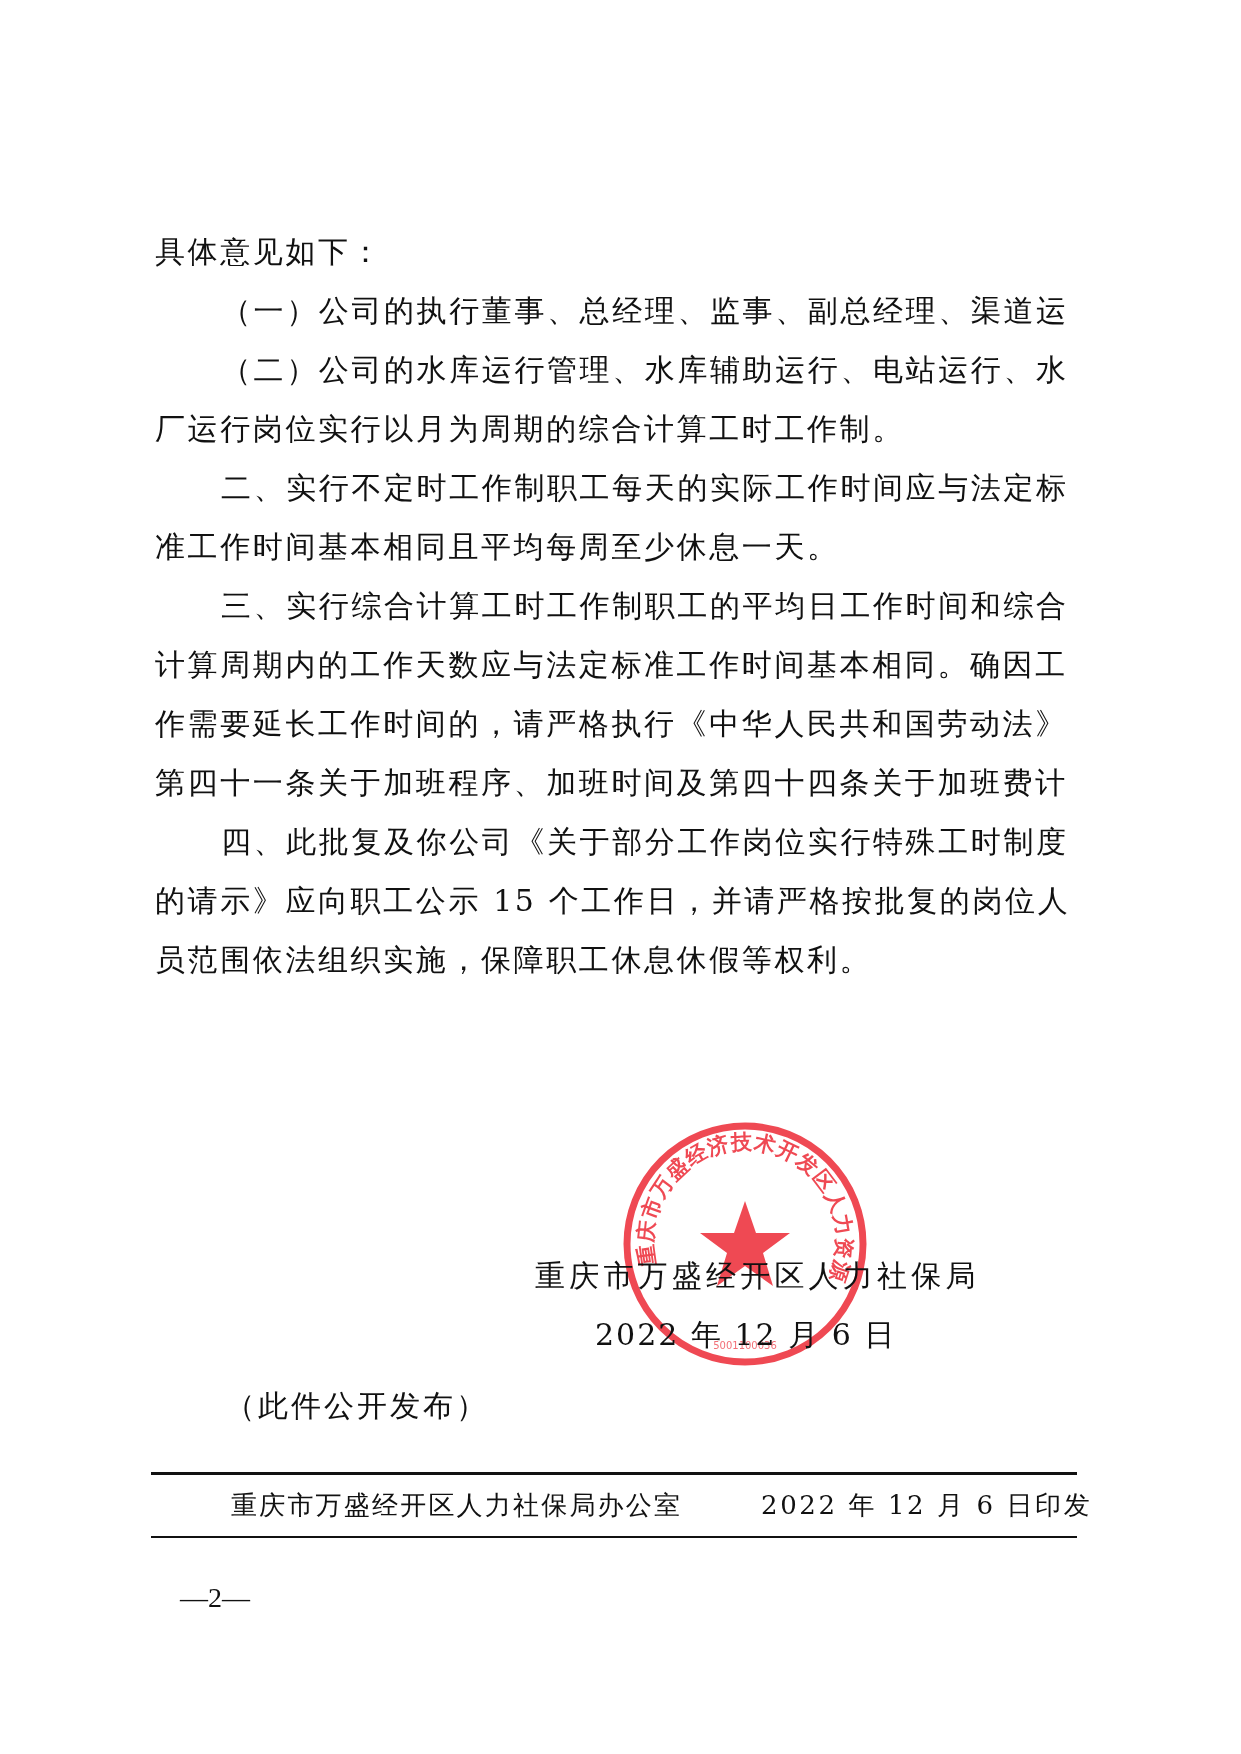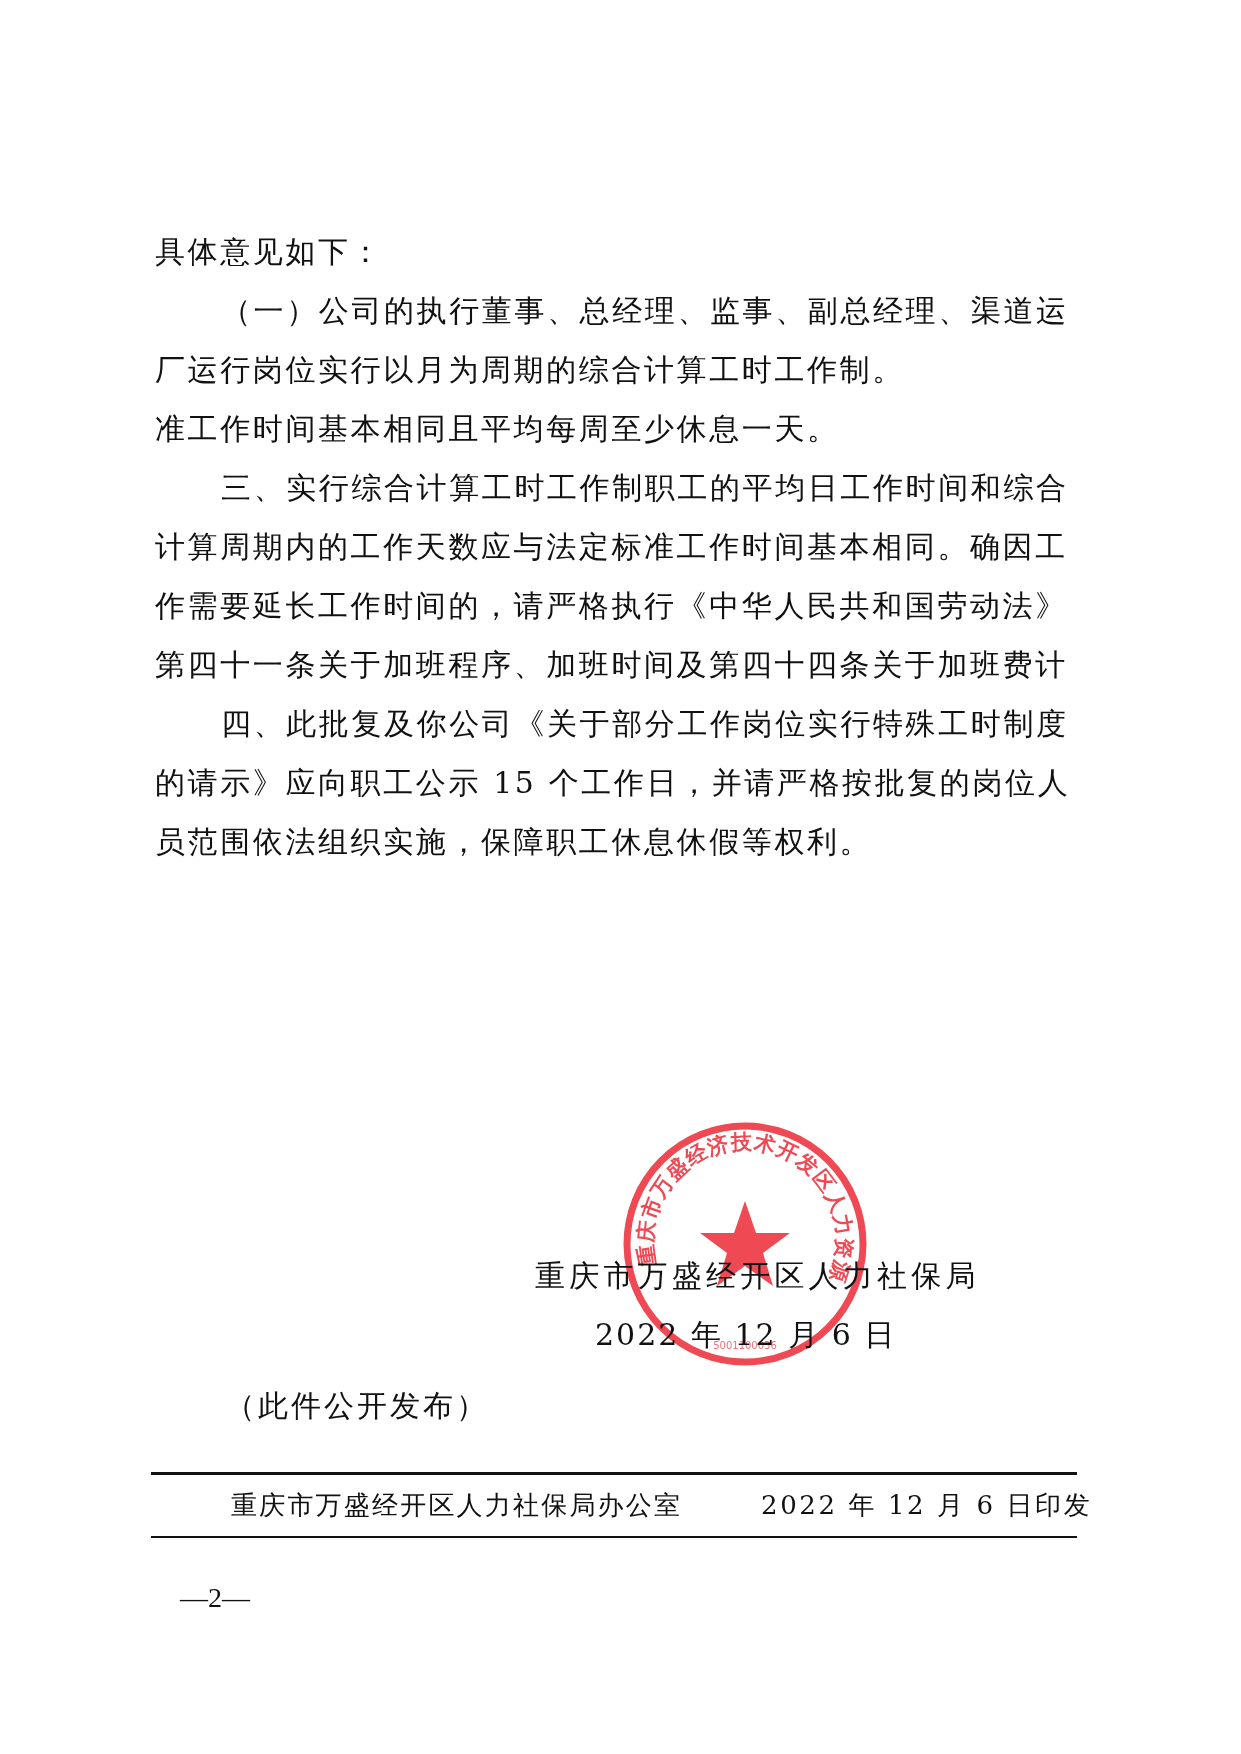--- a/index.html
+++ b/index.html
@@ -124,21 +124,23 @@
     }
   </style>
 </head>
 <body>
 
 <div class="page">
 
   <div class="body-text">
     <div class="line">具体意见如下：</div>
     <div class="line indent">（一）公司的执行董事、总经理、监事、副总经理、渠道运</div>
+    <div class="line indent">（二）公司的水库运行管理、水库辅助运行、电站运行、水</div>
     <div class="line">厂运行岗位实行以月为周期的综合计算工时工作制。</div>
+    <div class="line indent">二、实行不定时工作制职工每天的实际工作时间应与法定标</div>
     <div class="line">准工作时间基本相同且平均每周至少休息一天。</div>
     <div class="line indent">三、实行综合计算工时工作制职工的平均日工作时间和综合</div>
     <div class="line">计算周期内的工作天数应与法定标准工作时间基本相同。确因工</div>
     <div class="line">作需要延长工作时间的，请严格执行《中华人民共和国劳动法》</div>
     <div class="line">第四十一条关于加班程序、加班时间及第四十四条关于加班费计</div>
     <div class="line indent">四、此批复及你公司《关于部分工作岗位实行特殊工时制度</div>
     <div class="line">的请示》应向职工公示 15 个工作日，并请严格按批复的岗位人</div>
     <div class="line">员范围依法组织实施，保障职工休息休假等权利。</div>
   </div>
 

